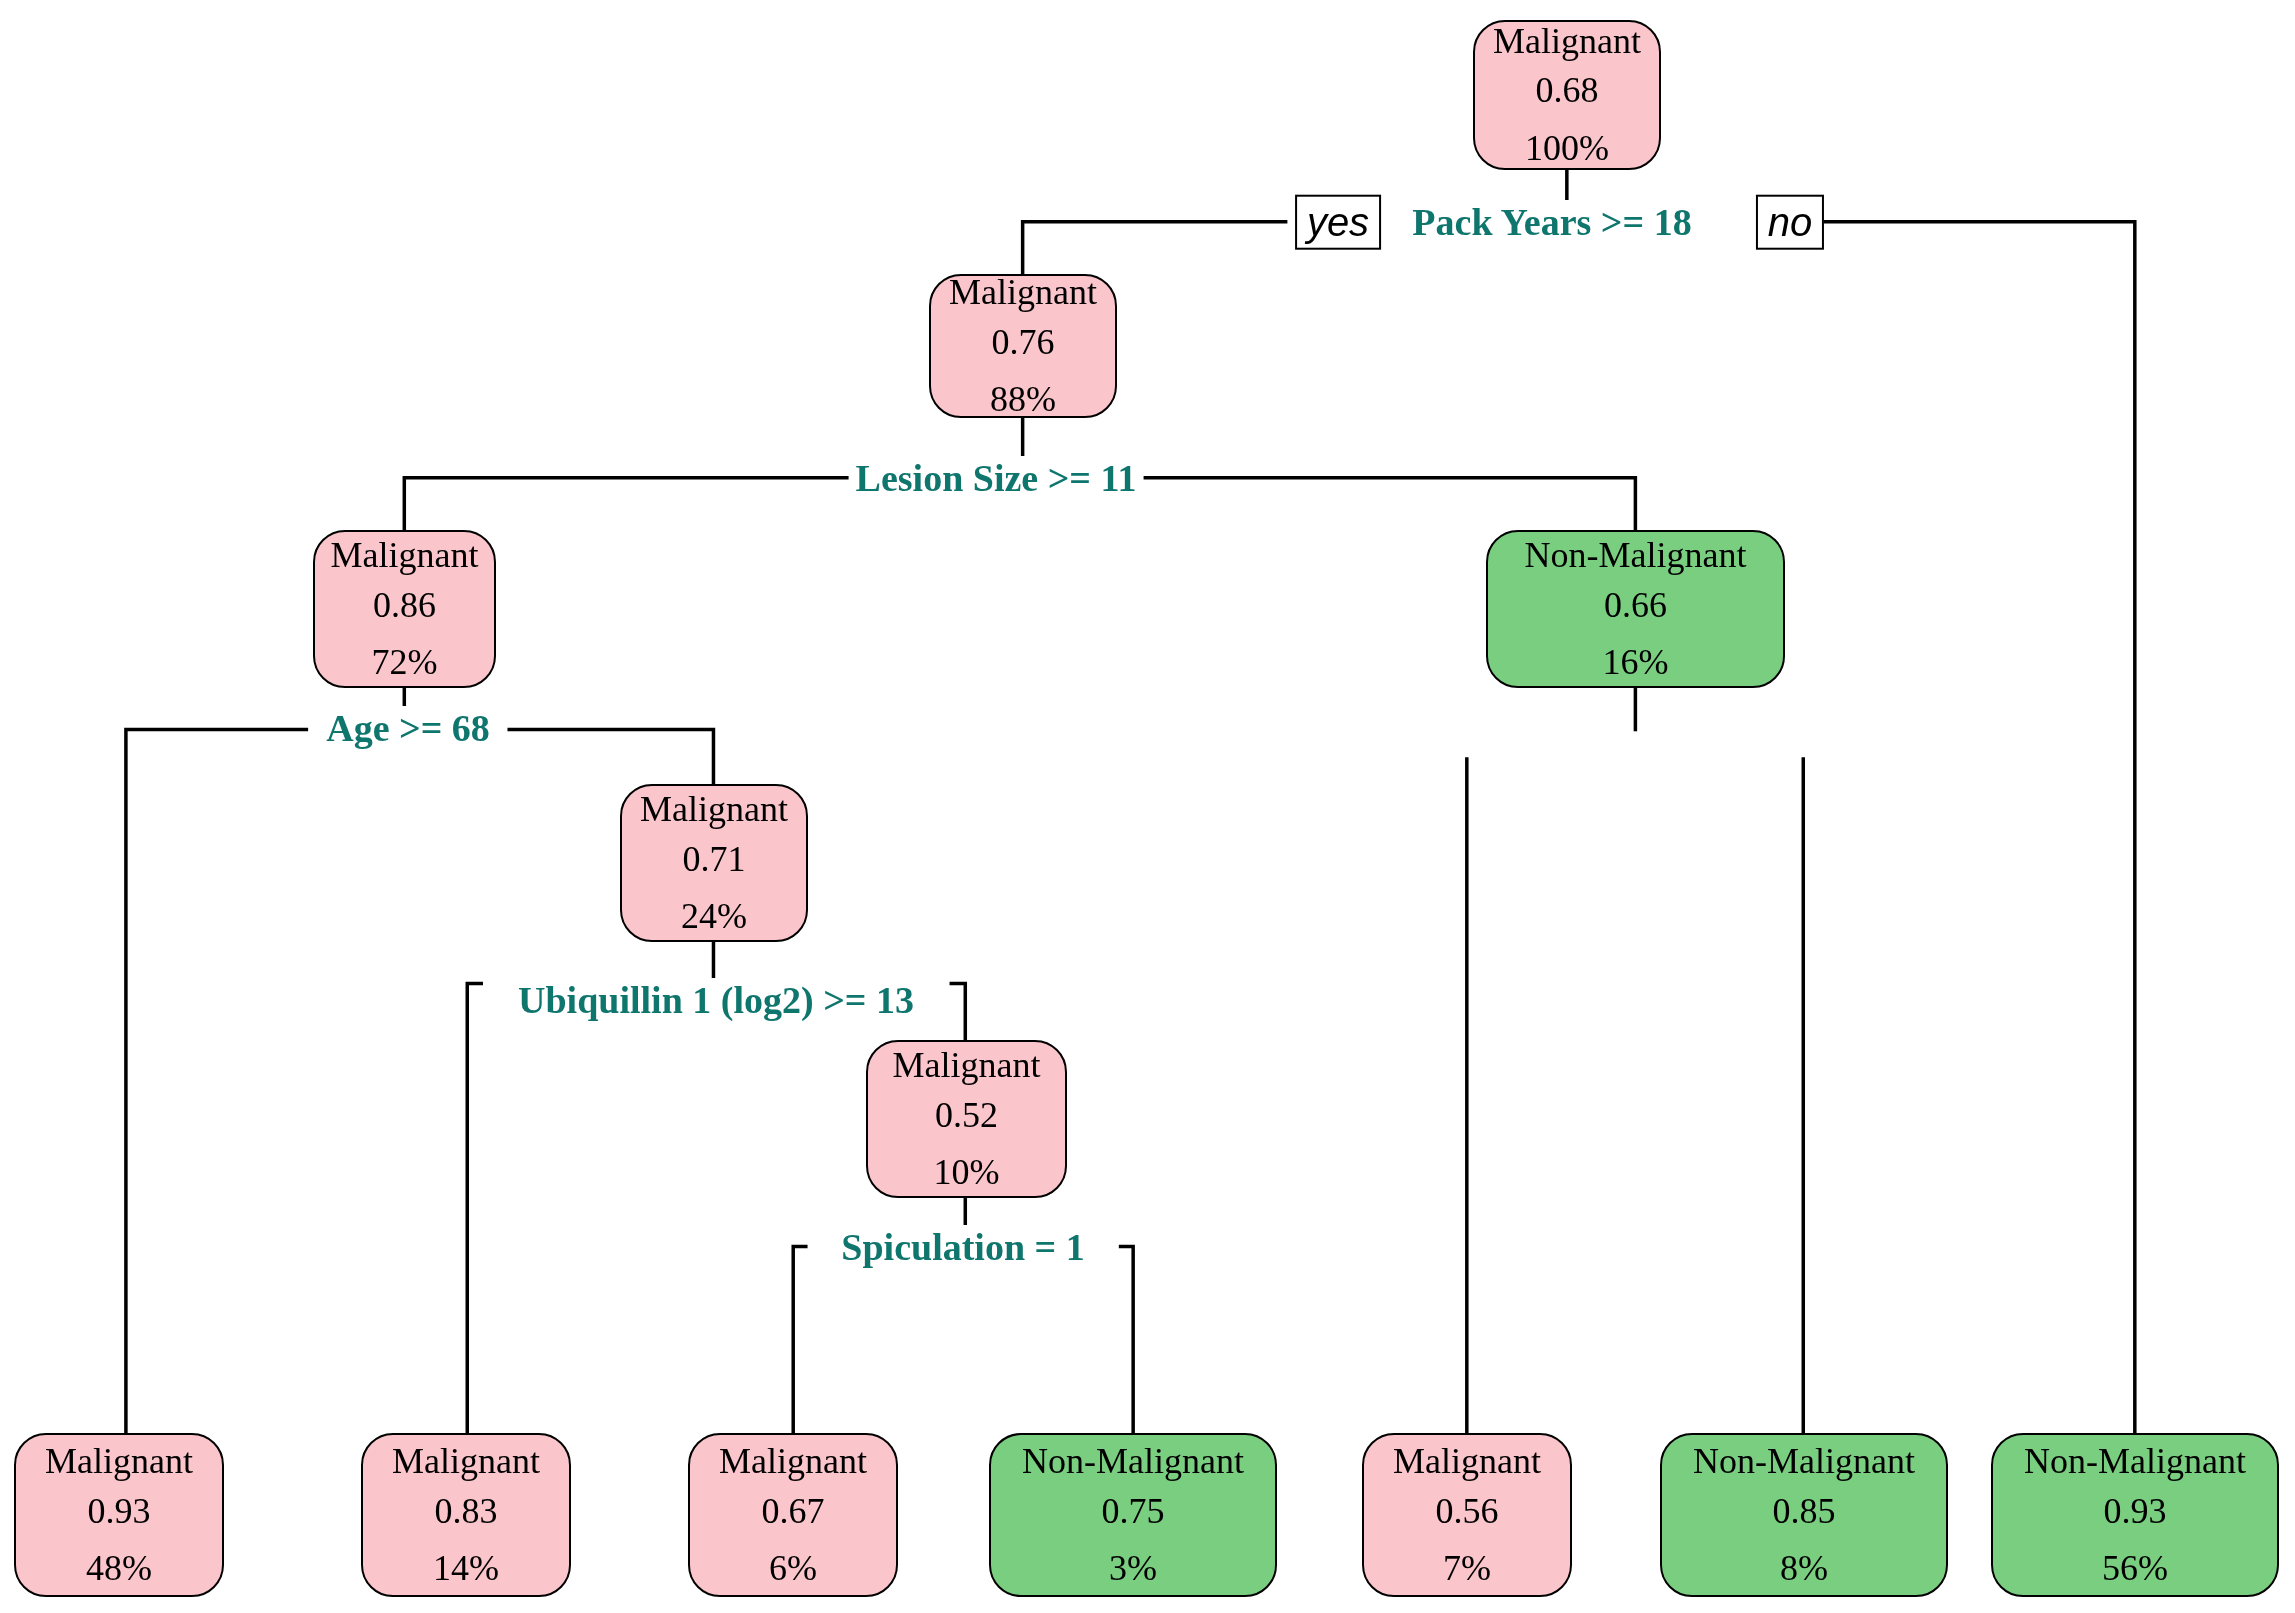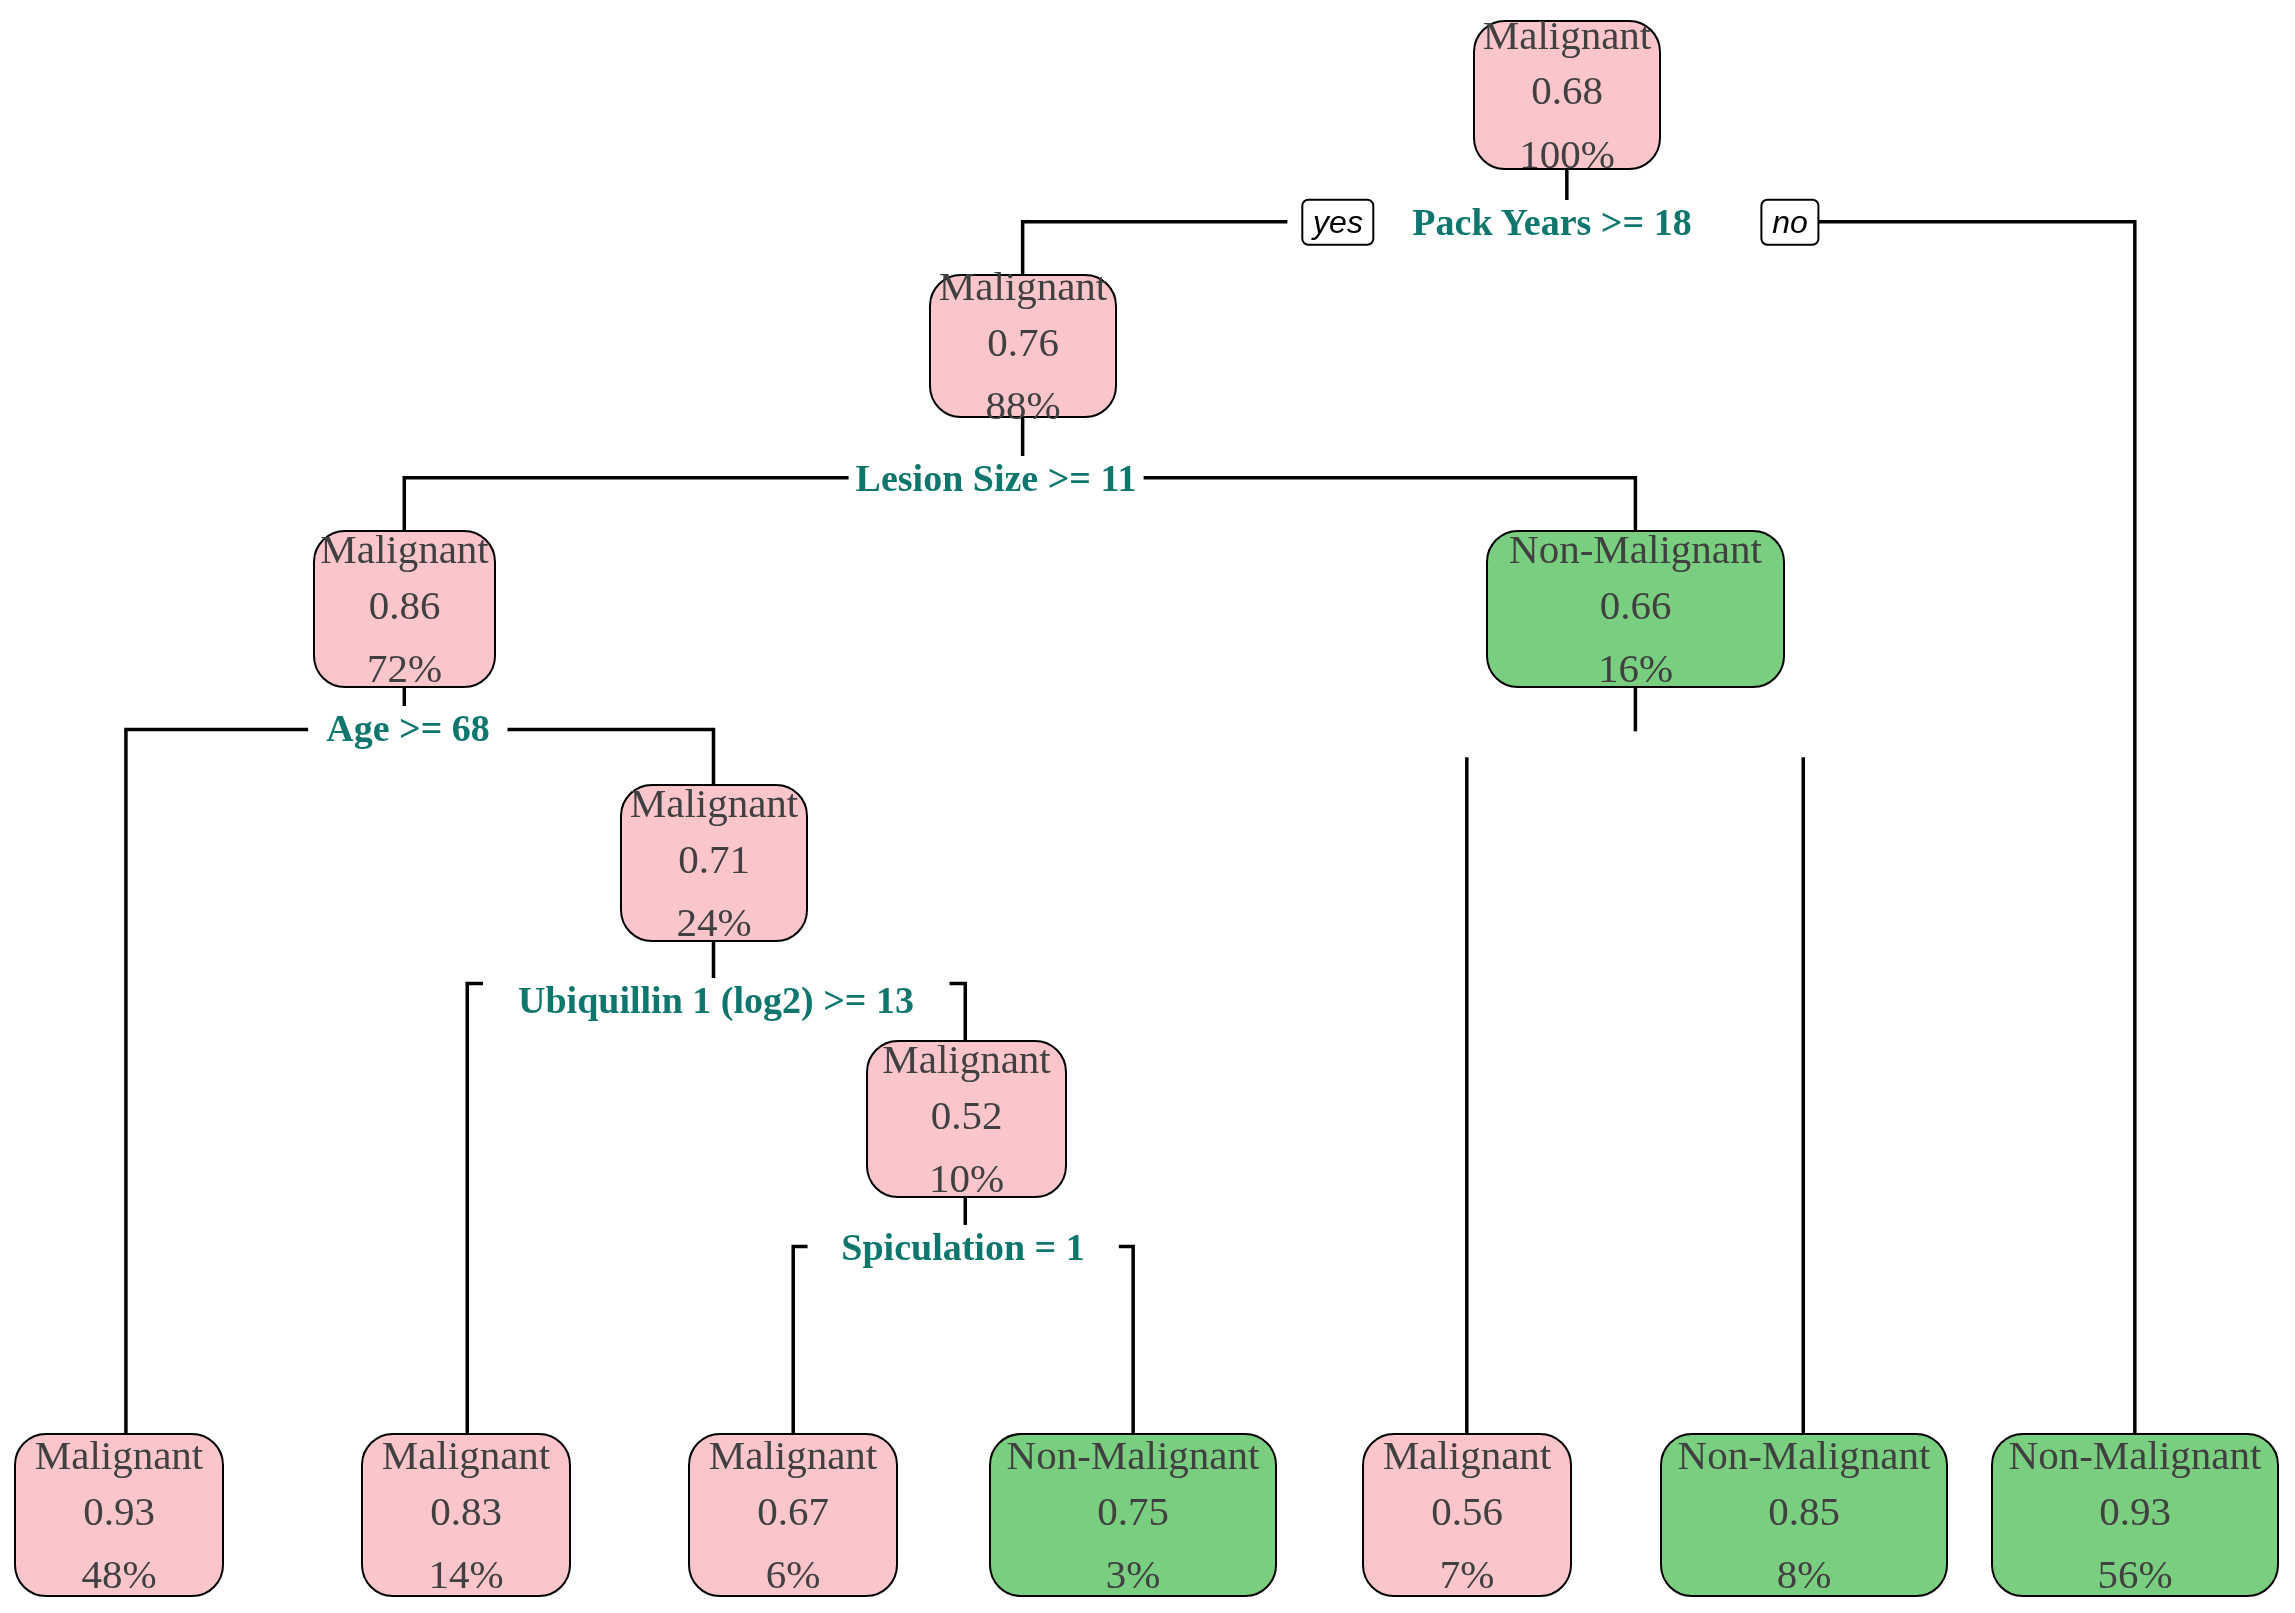--- a/index.html
+++ b/index.html
@@ -25,23 +25,23 @@
   .node {
     position: absolute;
     box-sizing: border-box;
     border: 2.8px solid #000000;
     border-radius: 32px;
     display: flex;
     flex-direction: column;
     align-items: center;
     justify-content: center;
     text-align: center;
-    color: #404040;
+    color: #000000;
     line-height: 1.18;
-    font-size: 41px;
+    font-size: 36px;
     z-index: 5;
   }
   .node.malignant { background: #FBC5CC; }
   .node.nonmalignant { background: #7ACE80; }
   .node .n-label { white-space: nowrap; }
   .node .n-prob  { margin-top: 7px; }
   .node .n-pct   { margin-top: 15px; }
 
   .split-label {
     position: absolute;
@@ -51,24 +51,24 @@
     white-space: nowrap;
     transform: translate(-50%, -50%);
     background: #ffffff;
     padding: 0 7px;
     z-index: 6;
   }
   .yesno-box {
     position: absolute;
     box-sizing: border-box;
     border: 2.8px solid #000000;
-    border-radius: 7px;
+    border-radius: 0;
     background: #ffffff;
     font-style: italic;
-    font-size: 32px;
+    font-size: 40px;
     font-family: "Liberation Sans", "DejaVu Sans", sans-serif;
     display: flex;
     align-items: center;
     justify-content: center;
     transform: translate(-50%, -50%);
     z-index: 7;
     padding: 2.8px 9.8px;
   }
 </style>
 </head>

